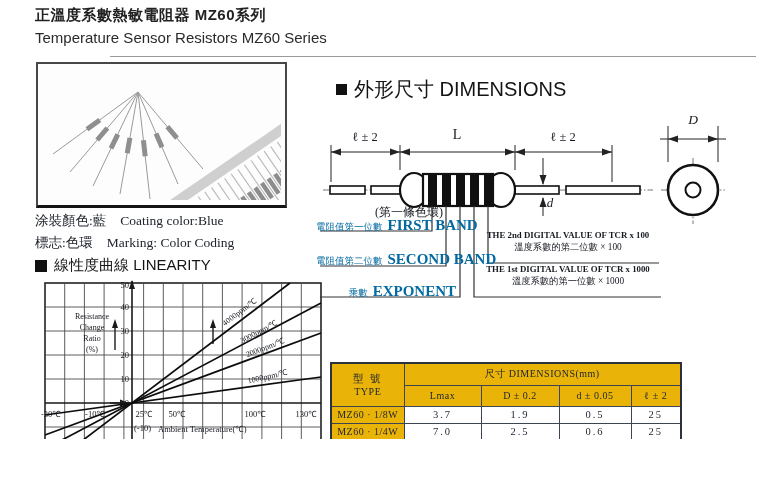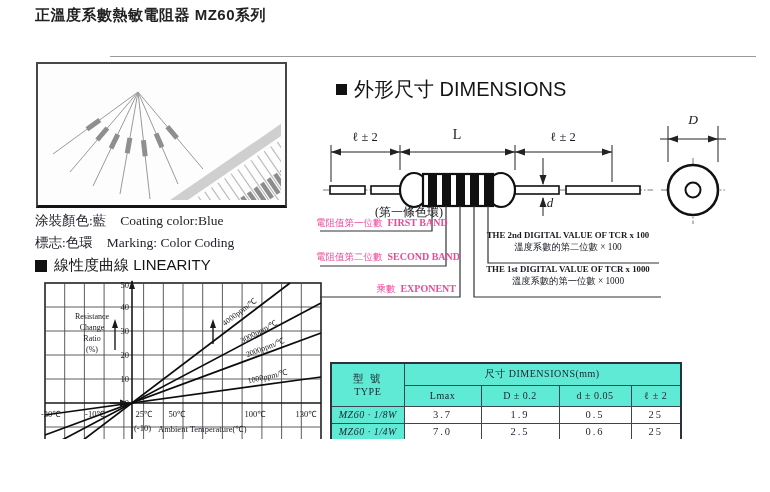--- a/index.html
+++ b/index.html
@@ -13,42 +13,43 @@
   .serif{font-family:"Liberation Serif",serif;}
   .coat1{left:35px;top:212px;font-size:13.5px;color:#20242c;}
   .coat2{left:35px;top:234px;font-size:13.5px;color:#20242c;}
   .coat-en{margin-left:14px;}
   .sec-head{font-size:15px;color:#141414;display:flex;align-items:center;gap:7px;}
   .sq{display:inline-block;width:12px;height:12px;background:#111;}
   .lin-head{left:35px;top:256px;}
   .dim-head{left:336px;top:76px;font-size:20px;}
   .dim-head .sq{width:11px;height:11px;}
   .dimlab{font-family:"Liberation Serif",serif;color:#15181f;text-align:center;}
-  .bandrow{display:flex;align-items:baseline;gap:5px;white-space:nowrap;font-family:"Liberation Serif",serif;color:#ec4899;}
+  .bandrow{display:flex;align-items:baseline;gap:5px;white-space:nowrap;font-family:"Liberation Serif",serif;color:#0369a1;}
   .bandrow .zh{font-size:9.5px;}
-  .bandrow .en{font-size:10px;font-weight:700;}
+  .bandrow .en{font-size:15px;font-weight:700;}
   .tcr{width:216px;text-align:center;font-family:"Liberation Serif",serif;color:#15181f;}
   .tcr .en{font-size:8.8px;font-weight:700;white-space:nowrap;}
   .tcr .zh{font-size:9.3px;margin-top:1px;white-space:nowrap;}
   table.spec{position:absolute;left:330px;top:362px;border-collapse:collapse;table-layout:fixed;
              font-family:"Liberation Serif",serif;color:#1c2430;border:2.5px solid #2b323c;}
   table.spec td{border:1.6px solid #3c4652;text-align:center;vertical-align:middle;padding:0;}
-  td.blue{background:#5eead4;}
+  td.blue{background:#eab308;}
   .th1{font-size:10.5px;letter-spacing:2px;}
   .th2{font-size:10px;letter-spacing:.5px;}
-  .typecell{font-size:10px;letter-spacing:.5px;font-style:italic;}
+  .typecell{font-size:10px;letter-spacing:.5px;}
   .num{font-size:10.5px;letter-spacing:2px;}
   svg text{font-family:"Liberation Serif",serif;fill:#15181f;}
 </style>
 </head>
 <body>
 
 <div id="page">
 
   <div class="abs title-zh">正溫度系數熱敏電阻器 MZ60系列</div>
+  <div class="abs title-en">Temperature Sensor Resistors  MZ60 Series</div>
   <div class="abs title-rule"></div>
 
   <div class="abs photo-box">
     <svg width="243" height="136" viewBox="0 0 243 136">
       <g stroke="#9a9a9a" stroke-width="1" fill="none">
         <path d="M100 28L15 90M100 28L32 108M100 28L55 122M100 28L82 130M100 28L112 135M100 28L140 120M100 28L165 105"></path>
       </g>
       <path d="M61.8 55.9L49 65.2M69.4 64L59.2 76M79.8 70.3L73 84.4M91.9 73.9L89.2 89.2M105.4 76.2L107.2 92.2M118 69.4L124 83.2M129.3 62.7L139 74.2" stroke="#8f8f8f" stroke-width="5" fill="none"></path>
       <g transform="translate(285,88) rotate(145.5)">
         <rect x="-6" y="-47" width="214" height="10" fill="#cfcfcf"></rect>

